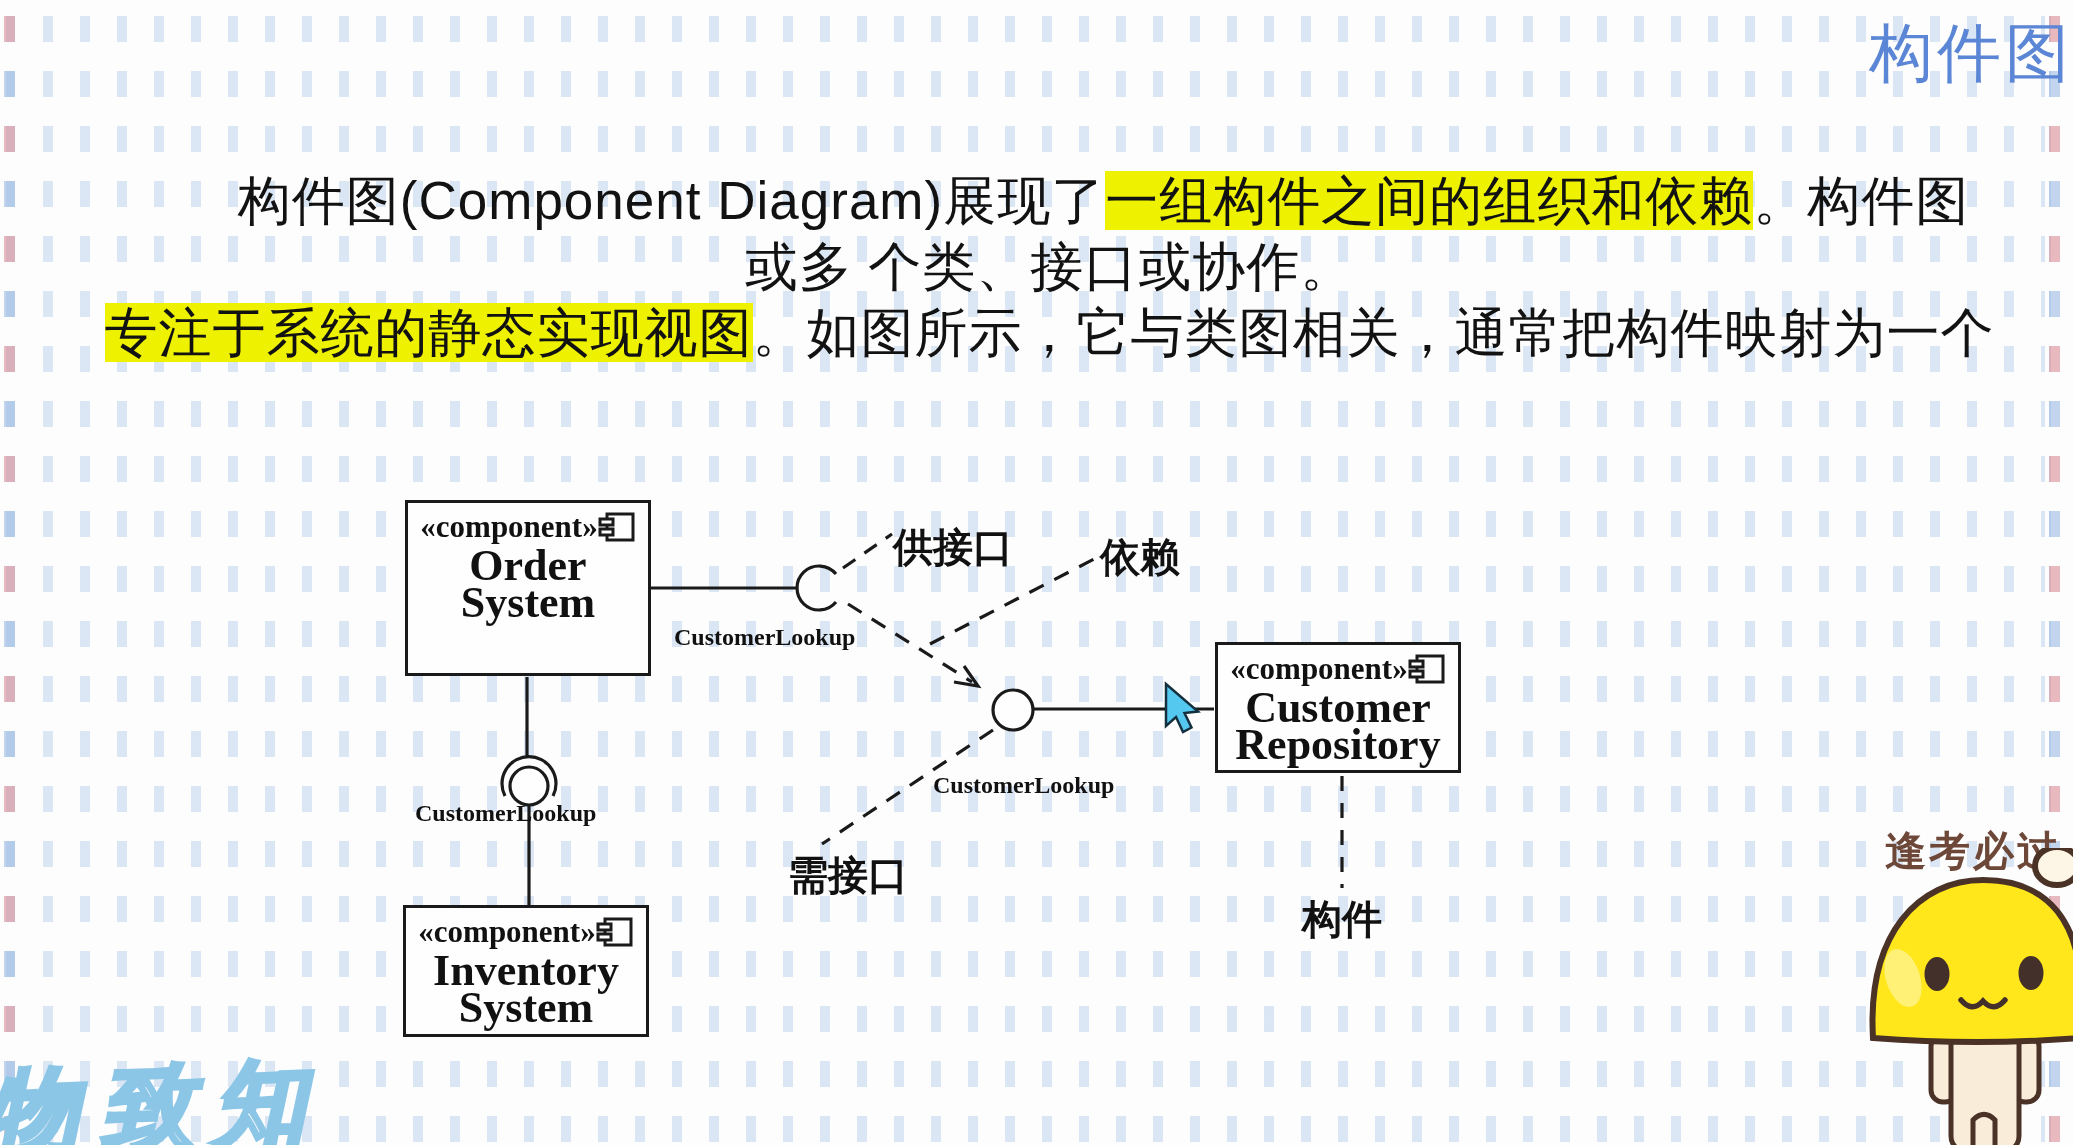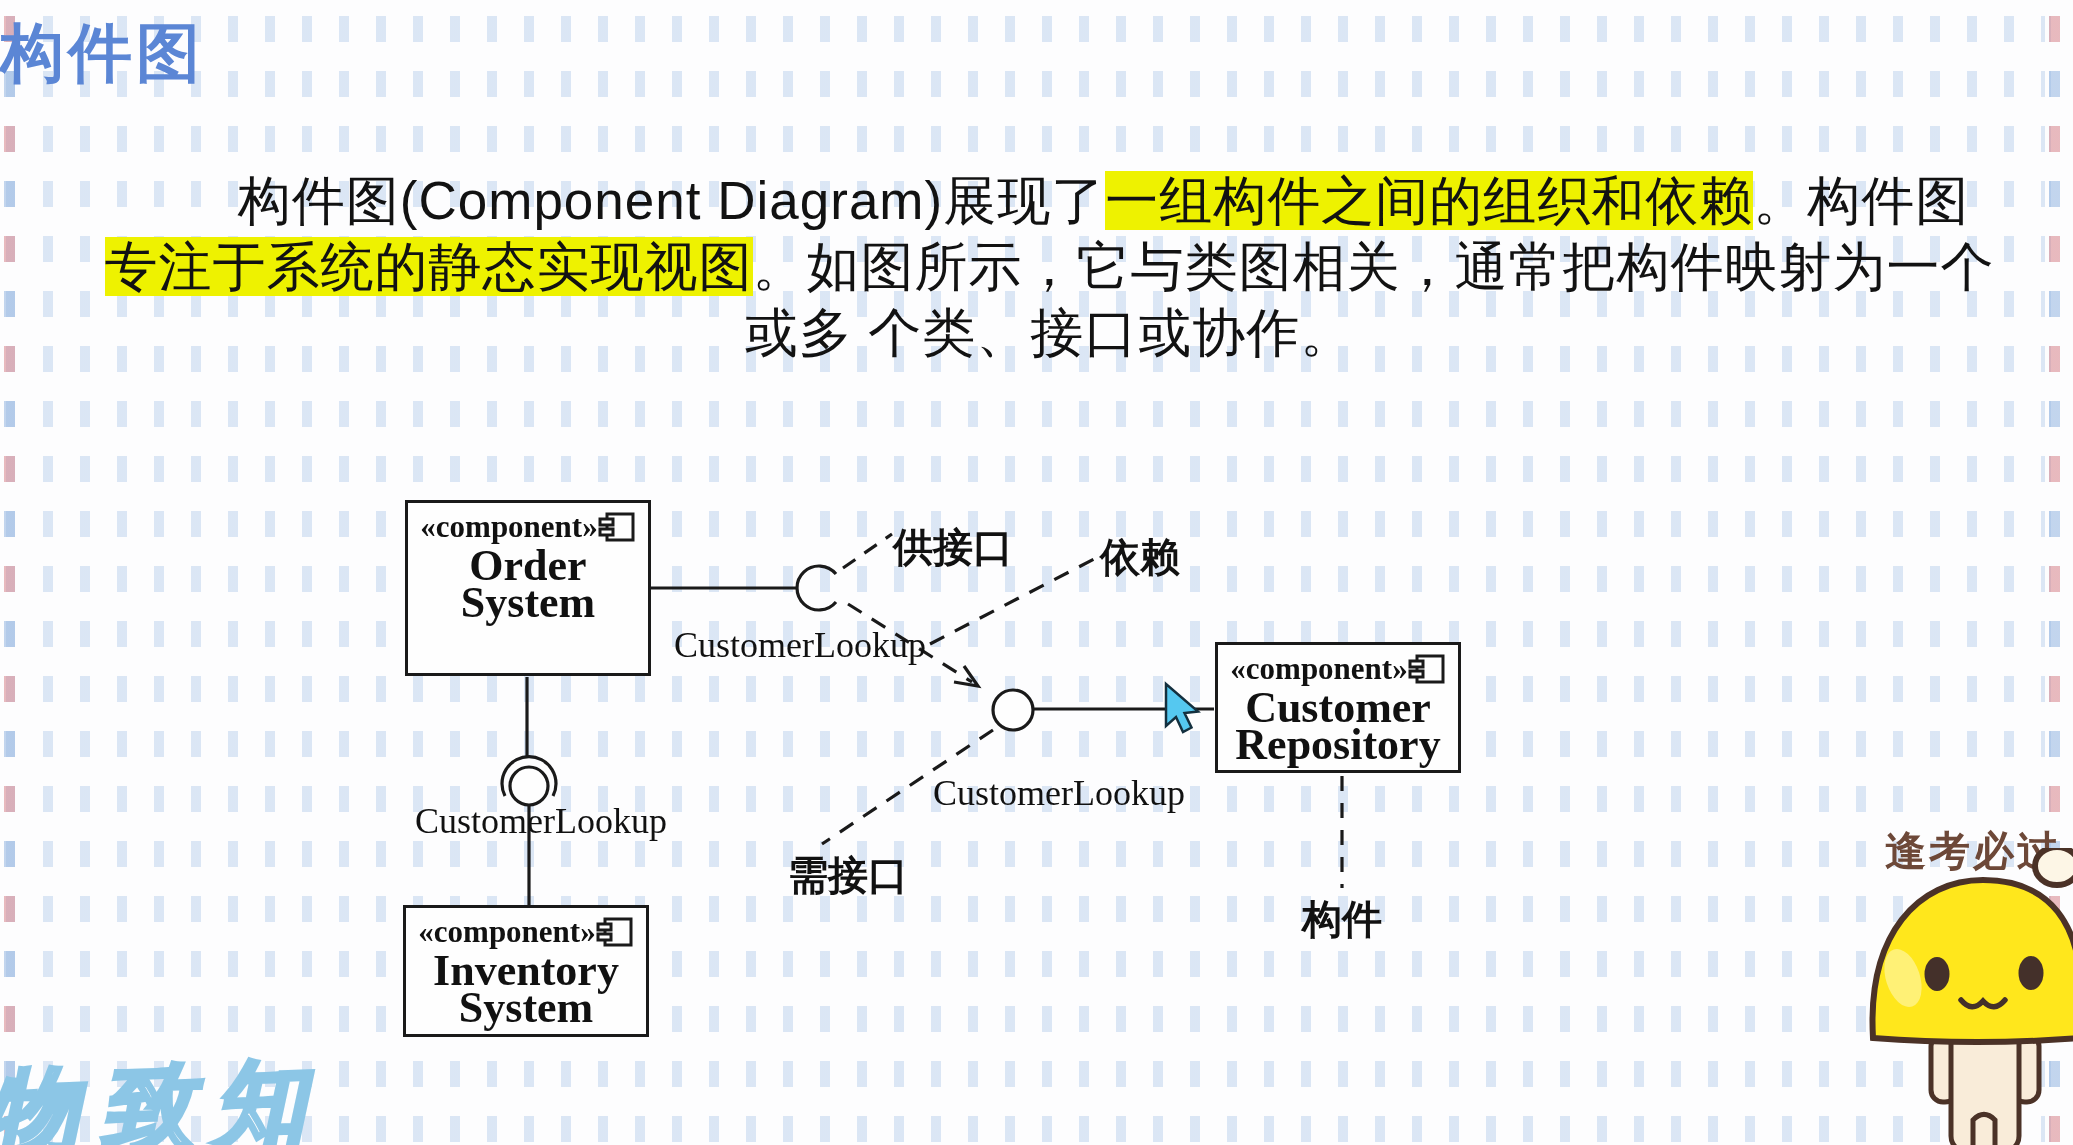--- a/index.html
+++ b/index.html
@@ -14,41 +14,41 @@
   .edge-strip{
     position:absolute;top:0;width:28px;height:100%;
     background-image:
       repeating-linear-gradient(180deg,#fdfdfe 0 16px,rgba(253,253,254,0) 16px 42px,#fdfdfe 42px 55px),
       repeating-linear-gradient(90deg,rgba(253,253,254,0) 4px 15px,#fdfdfe 15px 28px),
       repeating-linear-gradient(180deg,rgba(214,130,138,.55) 0 55px,rgba(146,180,224,.55) 55px 110px);
   }
   .edge-left{left:0;}
   .edge-right{right:0;}
   .title{
-    position:absolute;top:10px;left:0;width:100%;text-align:left;
-    font-size:64px;font-weight:700;color:#5b86d5;letter-spacing:4px;
+    position:absolute;top:10px;left:0;width:100%;text-align:right;
+    font-size:64px;font-weight:400;color:#5b86d5;letter-spacing:4px;
   }
   .para{
     position:absolute;left:62px;top:168px;width:1975px;
     font-size:53px;line-height:66px;color:#121212;letter-spacing:1px;font-weight:500;text-align:center;
   }
   .pline{white-space:nowrap;}
   .hl{background:#eef200;}
   
   .uml-box{
     position:absolute;border:3px solid #1a1a1a;background:#fefefe;
     font-family:"Liberation Serif",serif;color:#111;text-align:center;
     box-sizing:border-box;padding-top:6px;
   }
   .uml-head{display:flex;align-items:center;justify-content:center;font-weight:700;font-size:31px;}
   .uml-name{font-weight:700;font-size:44px;line-height:37px;margin-top:2px;}
   .comp-icon{flex:0 0 auto;}
   
   .dlabel{position:absolute;white-space:nowrap;color:#111;}
-  .dlabel.en{font-family:"Liberation Serif",serif;font-weight:400;font-size:36px;}
+  .dlabel.en{font-family:"Liberation Serif",serif;font-weight:700;font-size:24px;}
   .dlabel.cjk{font-family:"Liberation Serif",serif;font-weight:600;font-size:40px;}
   svg.layer{position:absolute;left:0;top:0;pointer-events:none;}
   
   .exam-wish{
     position:absolute;right:12px;top:824px;
     font-size:41px;font-weight:800;color:#6d4838;letter-spacing:3px;
     font-family:"Liberation Sans",sans-serif;
   }
   .calligraphy{
     position:absolute;left:-128px;bottom:-26px;white-space:nowrap;
@@ -64,22 +64,22 @@
 <body>
 
 <div class="page">
   <div class="edge-strip edge-left"></div>
   <div class="edge-strip edge-right"></div>
 
   <div class="title">构件图</div>
 
   <div class="para" id="para">
       <div class="pline"><span>　　构件图(Component Diagram)展现了</span><span class="hl">一组构件之间的组织和依赖</span><span>。构件图</span></div>
+      <div class="pline"><span>或多 个类、接口或协作。</span></div>
       <div class="pline"><span class="hl">专注于系统的静态实现视图</span><span>。如图所示，它与类图相关，通常把构件映射为一个</span></div>
-      <div class="pline"><span>或多 个类、接口或协作。</span></div>
     </div>
 
   <svg class="layer" width="2073" height="1145" viewBox="0 0 2073 1145">
     <g stroke="#1a1a1a" stroke-width="3.2" fill="none">
 
       <path d="M651 588 H796"></path>
       <path d="M836 574 A 22 22 0 1 0 836 602"></path>
 
       <path d="M848 604 L972 682" stroke-dasharray="16 12"></path>
       <path d="M954 682 L978 686 L964 666"></path>

